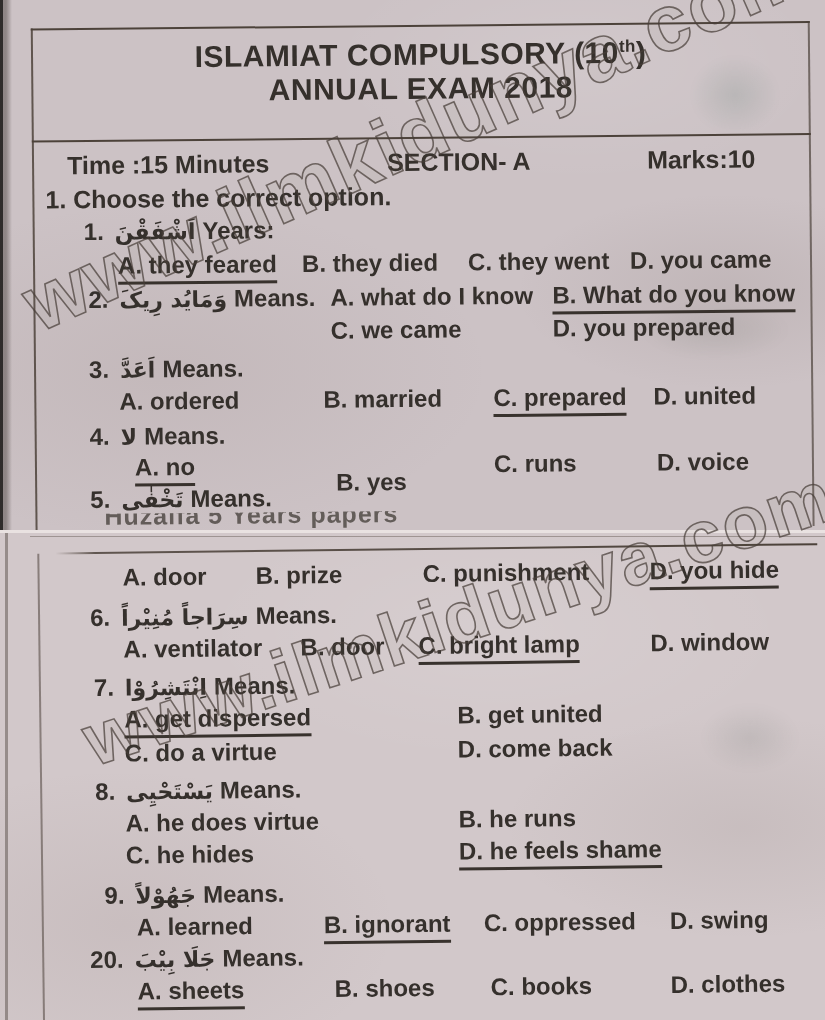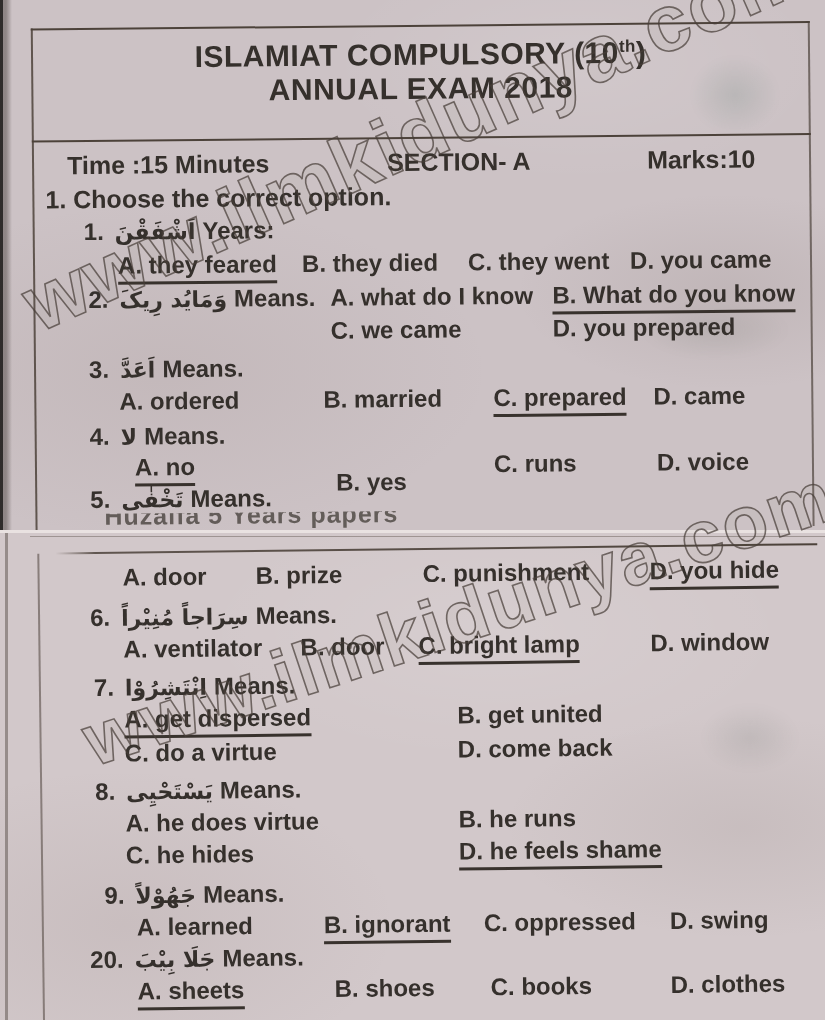--- a/index.html
+++ b/index.html
@@ -118,21 +118,21 @@
         <span class="opt" style="left:552px;">D. you prepared</span>
       </div>
 
       <div class="ln" style="top:352px;left:88px;">
         <span class="qnum">3.</span><span class="ar">اَعَدَّ</span><span>Means.</span>
       </div>
       <div class="ln" style="top:384px;left:0;width:825px;">
         <span class="opt" style="left:118px;">A. ordered</span>
         <span class="opt" style="left:322px;">B. married</span>
         <span class="opt u" style="left:492px;">C. prepared</span>
-        <span class="opt" style="left:652px;">D. came</span>
+        <span class="opt" style="left:652px;">D. united</span>
       </div>
 
       <div class="ln" style="top:419px;left:88px;">
         <span class="qnum">4.</span><span class="ar">لا</span><span>Means.</span>
       </div>
       <div class="ln" style="top:450px;left:0;width:825px;">
         <span class="opt u" style="left:133px;">A. no</span>
         <span class="opt" style="left:334px;margin-top:17px;">B. yes</span>
         <span class="opt" style="left:492px;">C. runs</span>
         <span class="opt" style="left:655px;">D. voice</span>

